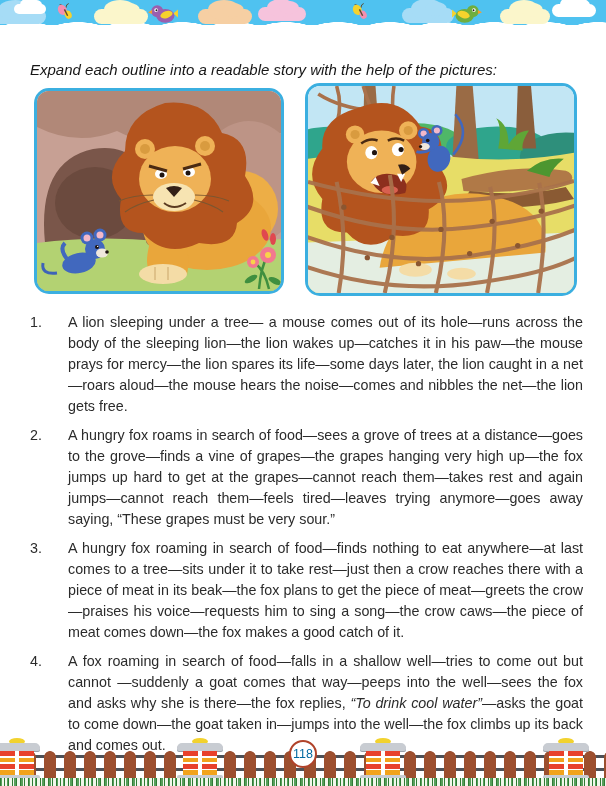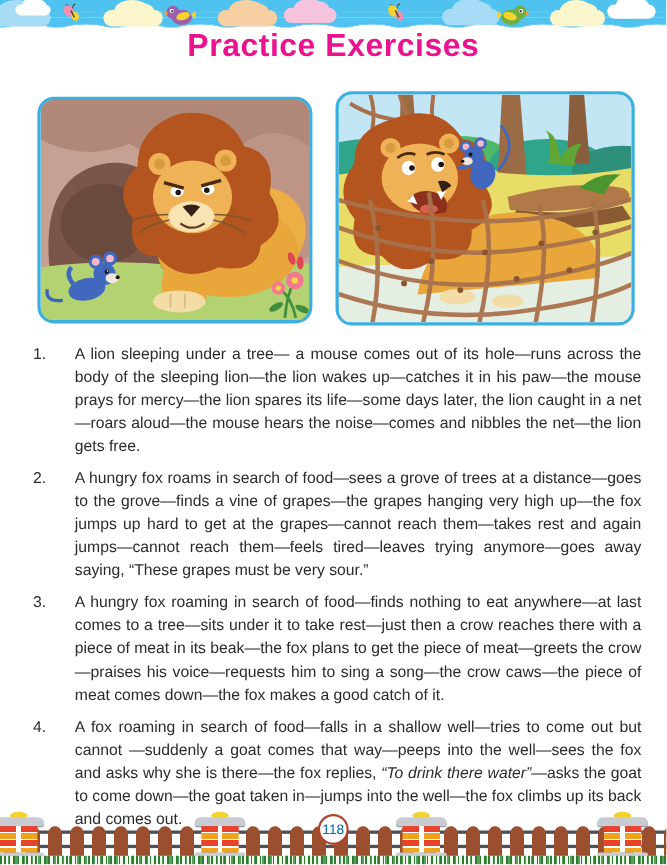--- a/index.html
+++ b/index.html
@@ -111,21 +111,21 @@
       <circle cx="18" cy="8" r="5.2" fill="#6FAE3F"></circle>
       <polygon points="22.5,7 26,9 22.5,10.5" fill="#F59E2D"></polygon>
       <circle cx="19" cy="7" r="1.6" fill="#ffffff"></circle>
         <circle cx="18.7" cy="7.2" r="0.8" fill="#231F20"></circle>
       <ellipse cx="10" cy="11" rx="5.5" ry="3" fill="#F6D32D" transform="rotate(18 10 11)"></ellipse>
     </svg>
     <div class="cloud" style="left:500px;top:9px;width:50px;height:15px;background:#FBF6CB;"></div>
     <div class="cloud" style="left:552px;top:4px;width:44px;height:13px;background:#ffffff;"></div>
   </header>
 
-  <h1 class="title">Practice Exercises</h1>
+  <p class="instruction">Expand each outline into a readable story with the help of the pictures:</p>
 
   <figure class="pic pic1" aria-label="An angry lion inside a rocky cave glares at a small blue mouse standing on the green ground; pink flowers grow at the right.">
     <svg viewBox="0 0 244 200" preserveAspectRatio="none">
       <rect width="244" height="200" fill="#C7A094"></rect>
       <path d="M0,0 H244 V42 Q200,58 168,36 Q120,62 80,40 Q40,56 0,36 Z" fill="#B18878"></path>
       <ellipse cx="212" cy="92" rx="52" ry="62" fill="#BD9486"></ellipse>
       <path d="M8,152 Q0,70 56,58 Q106,50 112,106 Q118,152 104,152 Z" fill="#7A564A"></path>
       <ellipse cx="58" cy="112" rx="40" ry="36" fill="#6B4A3E"></ellipse>
       <rect y="152" width="244" height="48" fill="#A3C763"></rect>
       <path d="M0,152 Q60,144 122,150 Q184,156 244,148 L244,200 H0 Z" fill="#B3D272"></path>
@@ -265,21 +265,21 @@
     <div class="ex">
       <span class="num">2.</span>
       <p class="body">A hungry fox roams in search of food—sees a grove of trees at a distance—goes to the grove—finds a vine of grapes—the grapes hanging very high up—the fox jumps up hard to get at the grapes—cannot reach them—takes rest and again jumps—cannot reach them—feels tired—leaves trying anymore—goes away saying, “These grapes must be very sour.”</p>
     </div>
     <div class="ex">
       <span class="num">3.</span>
       <p class="body">A hungry fox roaming in search of food—finds nothing to eat anywhere—at last comes to a tree—sits under it to take rest—just then a crow reaches there with a piece of meat in its beak—the fox plans to get the piece of meat—greets the crow—praises his voice—requests him to sing a song—the crow caws—the piece of meat comes down—the fox makes a good catch of it.</p>
     </div>
     <div class="ex">
       <span class="num">4.</span>
-      <p class="body"><span>A fox roaming in search of food—falls in a shallow well—tries to come out but cannot —suddenly a goat comes that way—peeps into the well—sees the fox and asks why she is there—the fox replies, </span><em class="q">“To drink there water”</em><span>—asks the goat to come down—the goat taken in—jumps into the well—the fox climbs up its back and comes out.</span></p>
+      <p class="body"><span>A fox roaming in search of food—falls in a shallow well—tries to come out but cannot —suddenly a goat comes that way—peeps into the well—sees the fox and asks why she is there—the fox replies, </span><em class="q">“To drink cool water”</em><span>—asks the goat to come down—the goat taken in—jumps into the well—the fox climbs up its back and comes out.</span></p>
     </div>
   </section>
 
   <footer class="fence">
     <div class="rail r1"></div>
     <div class="rail r2"></div>
     <div class="pickets"></div>
     <div class="pillar" style="left:-6px;">
       <div class="knob"></div>
       <div class="cap"></div>

